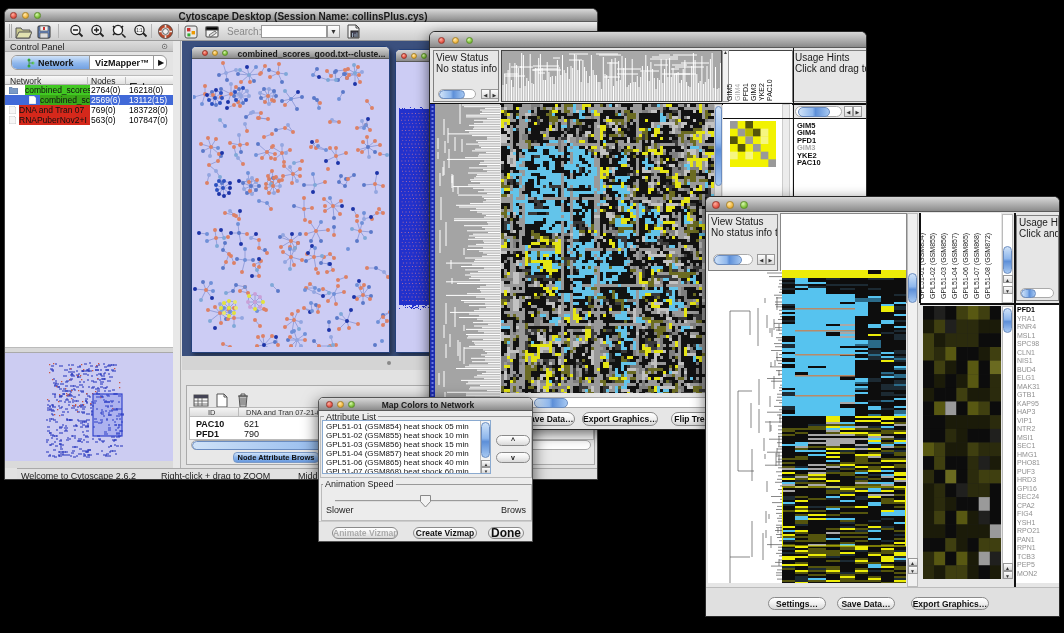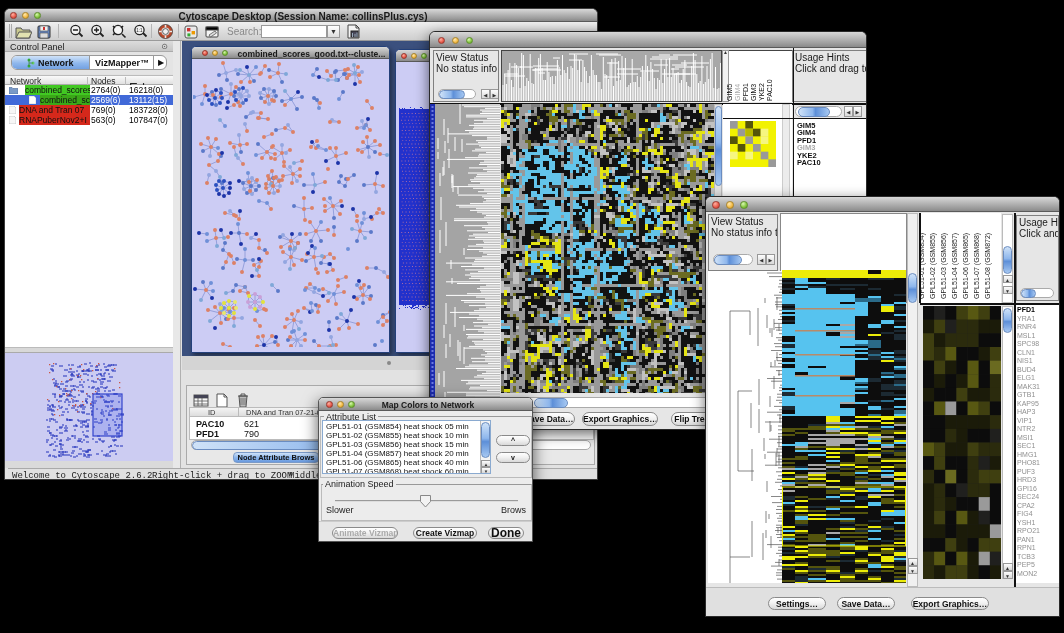--- a/index.html
+++ b/index.html
@@ -267,21 +267,21 @@
       </div>
 
       <div class="sbtrack" style="left:4px; top:54px; width:400px; height:10px;"></div>
       <div class="sbthumbv" style="left:5px; top:54.5px; width:330px; height:9px;"></div>
     </div>
   </div>
 
   <div class="abs" style="left:228px; top:443px; width:86px; height:11px; background:linear-gradient(#cfe2f8,#8db6ec 50%,#6a9ade);
      border:1px solid #7a9ac8; border-radius:4px; font-size:7.5px; font-weight:bold; color:#111; text-align:center; line-height:10px; overflow:hidden;">Node Attribute Brows</div>
 
-  <div class="abs" style="left:3px; top:459px; width:594px; height:13px; background:#e0e0e0; border-top:1px solid #aaa;font-family:Liberation Mono, monospace;">
+  <div class="abs" style="left:12px; top:459px; width:594px; height:13px; background:#e0e0e0; border-top:1px solid #aaa;">
     <span style="position:absolute; left:4px; top:2px; font-size:9px; color:#222;">Welcome to Cytoscape 2.6.2</span>
     <span style="position:absolute; left:144px; top:2px; font-size:9px; color:#222;">Right-click + drag to  ZOOM</span>
     <span style="position:absolute; left:281px; top:2px; font-size:9px; color:#222;">Middle-click + drag</span>
   </div>
 </div>
 
 <div class="abs" style="left:429px; top:31px; width:438px; height:399px; background:#e6e6e6;
   border:1px solid #2a2a2a; border-radius:6px 6px 0 0; overflow:hidden; box-shadow:0 4px 14px rgba(0,0,0,.6);">
   <div class="tb" style="height:16px; border-radius:5px 5px 0 0;"></div>
   <span class="tl r" style="left:8px; top:4.5px; width:7px; height:7px;"></span>

